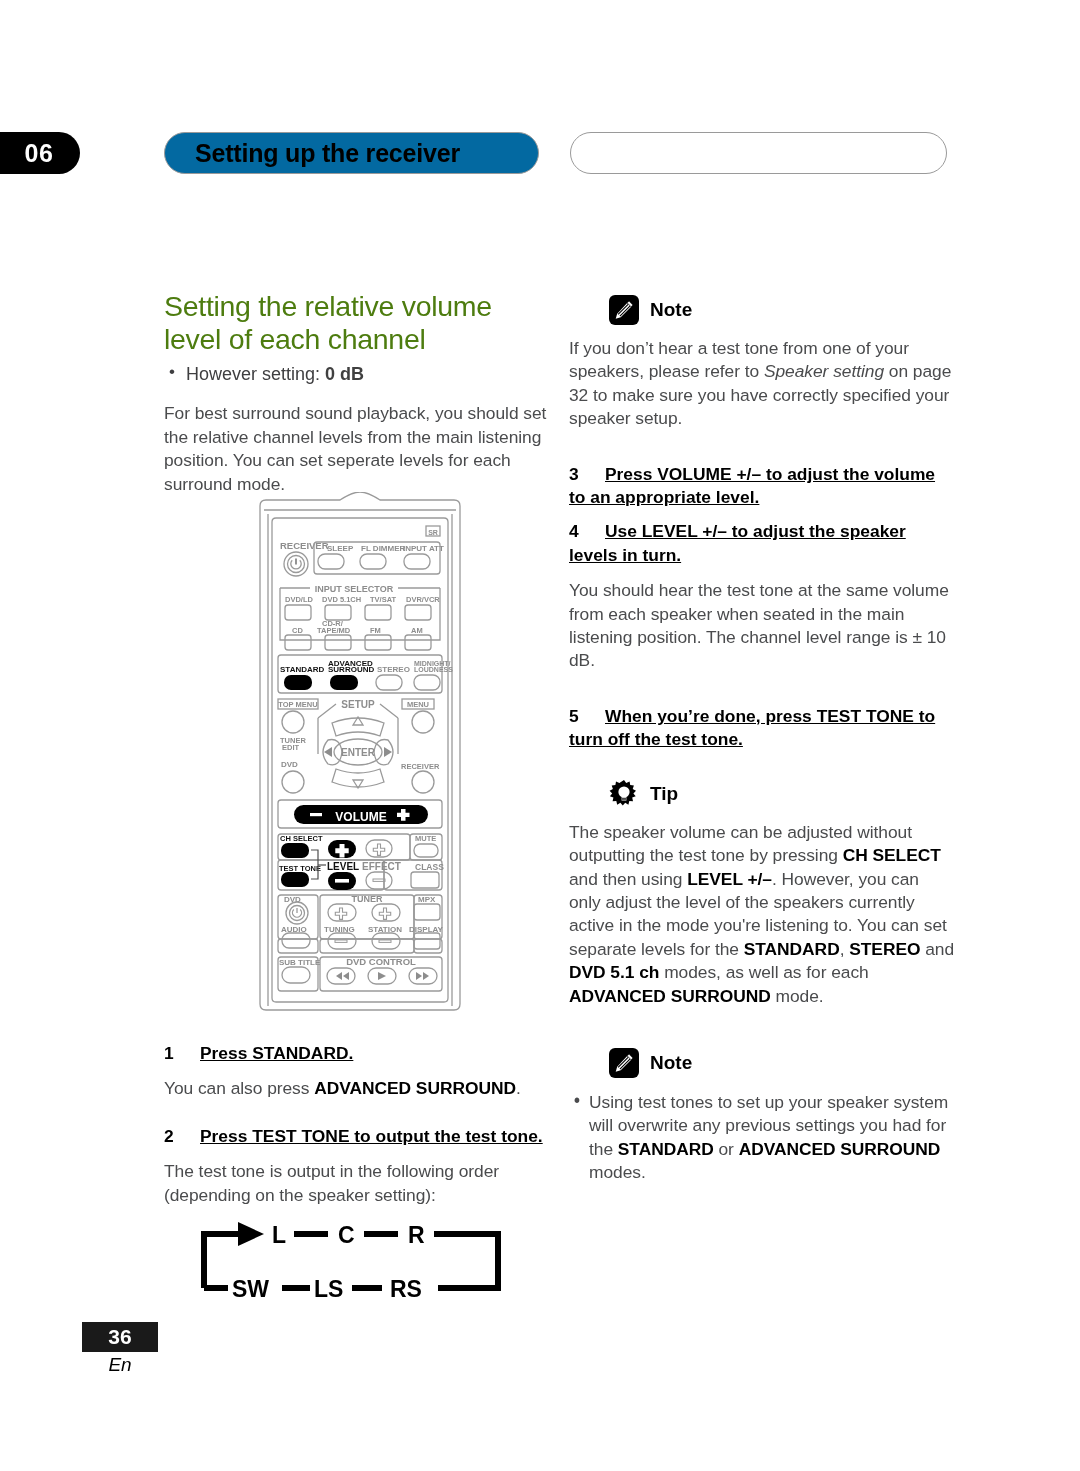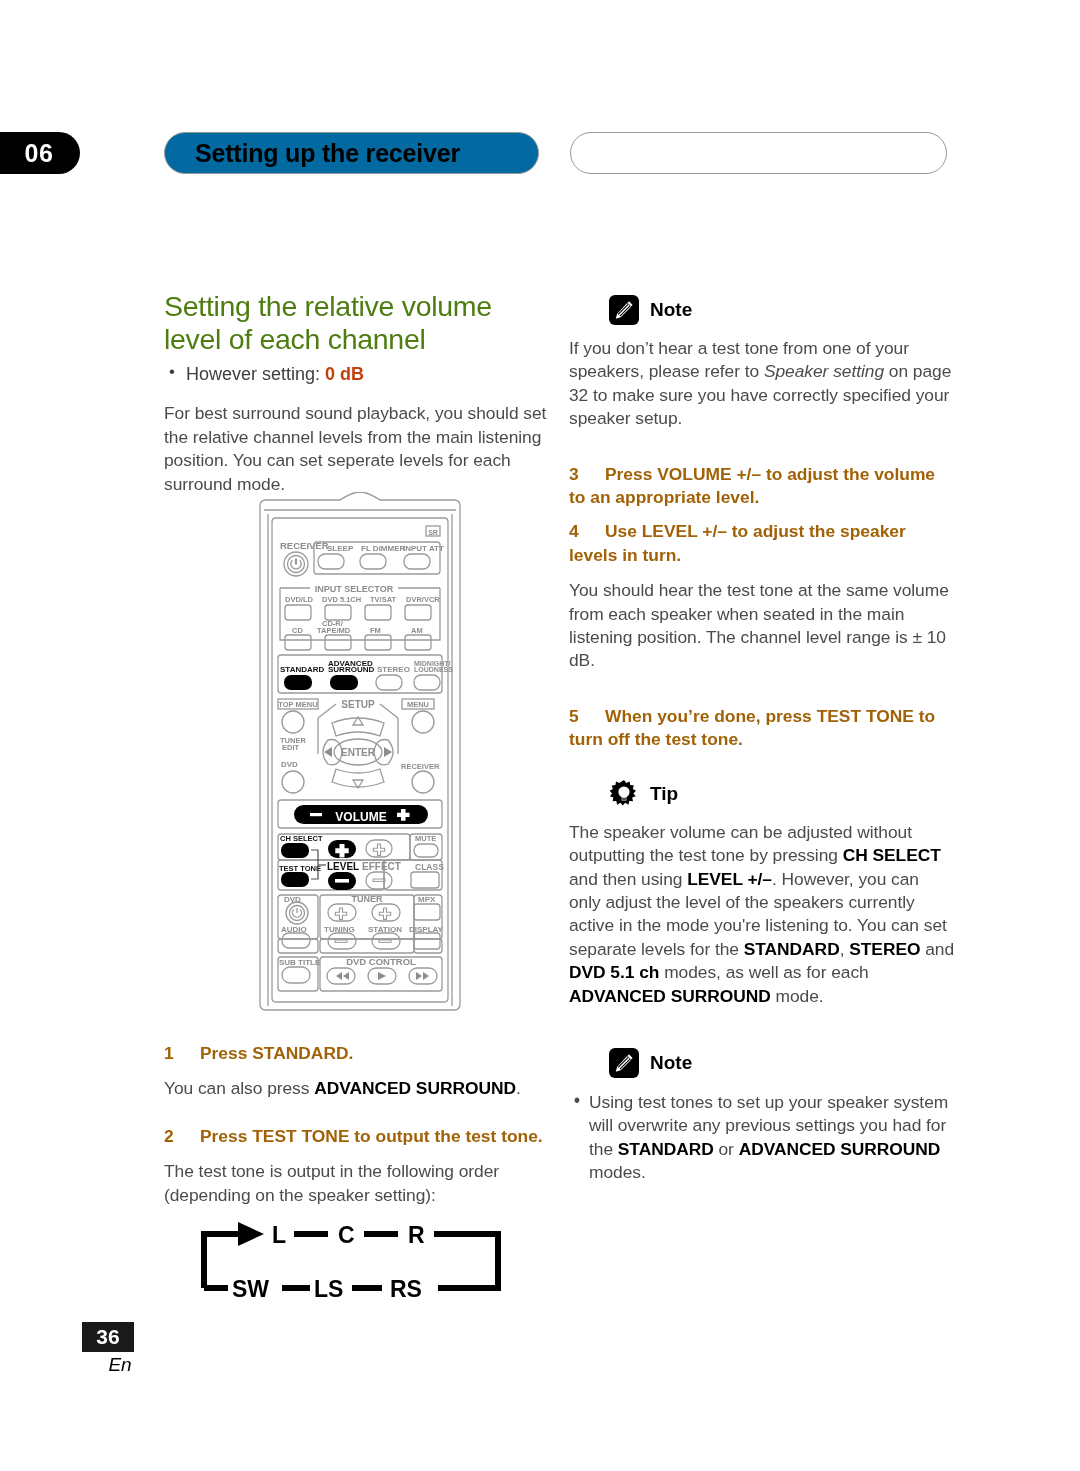--- a/index.html
+++ b/index.html
@@ -42,52 +42,52 @@
 
   h1.sect {
     font-size:28.5px; font-weight:normal; line-height:1.16;
     margin:0 0 6px 0; color:#4d7c0f; letter-spacing:-.3px;
   }
   .bullet-def {
     font-size:18px; color:#3e3e40; margin:0 0 16px 0;
     padding-left:22px; position:relative; line-height:1.35;
   }
   .bullet-def .dot { position:absolute; left:5px; top:-1px; font-size:17px; }
-  .bullet-def b { color:#c2410c; }
+  .bullet-def b { color:#404040; }
 
   p.body {
     font-size:17.4px; line-height:1.345; color:#4a4b4d;
     margin:12px 0 14px 0; letter-spacing:-.05px;
   }
   p.body b { color:#000; font-weight:bold; }
   p.body i { font-style:italic; }
 
   p.step {
     font-size:17.4px; line-height:1.345; font-weight:bold;
-    color:#a16207; margin:0 0 1px 0;
+    color:#000000; margin:0 0 1px 0;text-decoration:underline;
   }
   p.step .n { display:inline-block; width:36px; }
   .spacer18 { height:18px; }
   .spacer10 { height:10px; }
   .spacer26 { height:26px; }
 
   
   .badge-row { display:flex; align-items:center; gap:11px; margin:0 0 11px 0;padding-left:40px; }
   .badge-lbl { font-size:19px; font-weight:bold; color:#000; }
   .ico { width:30px; height:30px; flex:0 0 30px; }
 
   
   .remote-wrap { position:absolute; left:248px; top:492px; width:224px; height:524px; }
 
   
   .spk-wrap { position:absolute; left:186px; top:1212px; width:330px; height:92px; }
 
   
   .pgnum {
-    position:absolute; left:82px; top:1322px; width:52px; height:30px;
+    position:absolute; left:82px; top:1322px; width:76px; height:30px;
     background:#1a1a1a; color:#fff; font-weight:bold; font-size:21px;
     display:flex; align-items:center; justify-content:center;
   }
   .pglang {
     position:absolute; left:82px; top:1354px; width:76px;
     text-align:center; font-style:italic; font-size:19px; color:#000;
   }
 </style>
 </head>
 <body>

